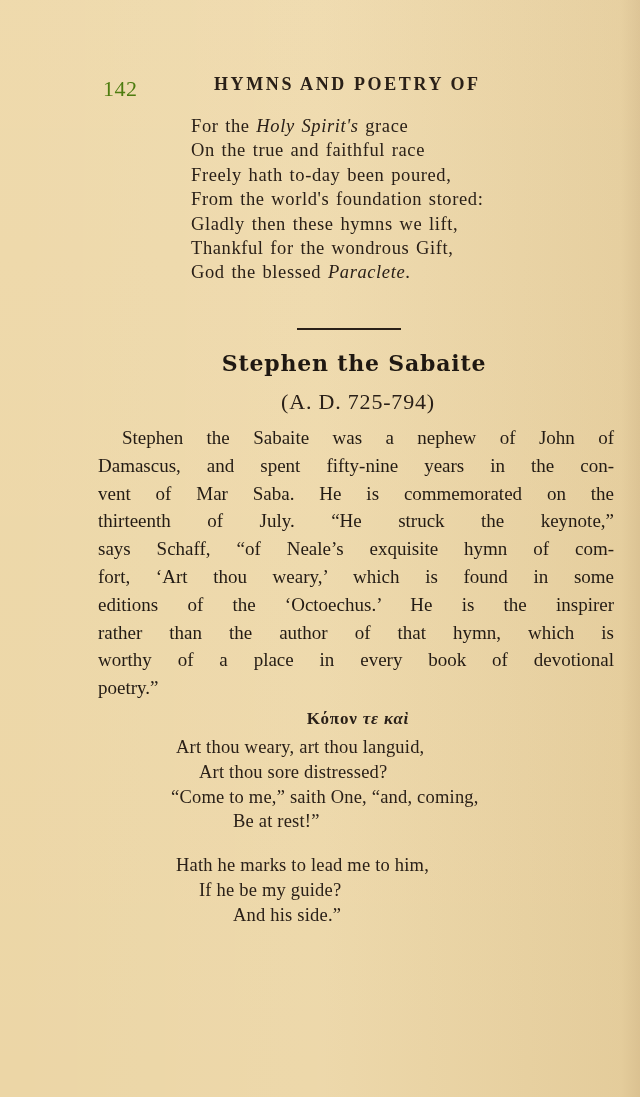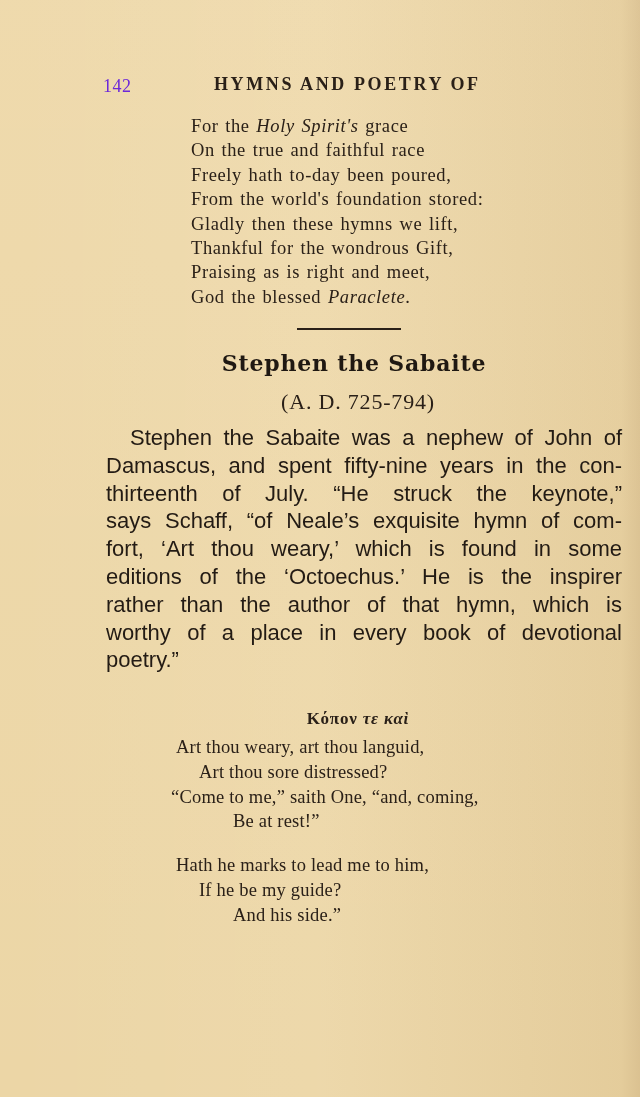--- a/index.html
+++ b/index.html
@@ -15,23 +15,23 @@
         linear-gradient(180deg, rgba(255,240,210,0.15) 0%, rgba(255,240,210,0.0) 100%);
       position: relative;
       overflow: hidden;
       color: #2a2018;
       font-family: "Liberation Serif", "DejaVu Serif", serif;
     }
     .abs { position: absolute; white-space: nowrap; }
 
     .page-number {
       left: 103px; top: 76px;
-      font-size: 18px;
+      font-size: 22px;
       letter-spacing: 0.5px;
-      color: #6d28d9;
+      color: #4d7c0f;
     }
     .running-head {
       left: 214px; top: 74px;
       font-size: 18px;
       font-weight: bold;
       letter-spacing: 2.6px;
       color: #2a2018;
     }
 
     .verse1 {
@@ -61,26 +61,25 @@
     .section-dates {
       left: 0; width: 716px; top: 389px;
       text-align: center;
       font-size: 22px;
       letter-spacing: 0.8px;
     }
 
     .bio {
       left: 98px; top: 424px;
       width: 516px;
-      font-family: Liberation Sans, sans-serif;
-      font-size: 22px;
+      font-family: Liberation Serif, serif;
+      font-size: 19px;
       line-height: 27.8px;
       color: #231b14;
       white-space: normal;
-      margin-left: 8px;
     }
     .bio .line { display: block; white-space: nowrap; text-align: justify; text-align-last: justify; }
     .bio .line.first { padding-left: 24px; }
     .bio .line.last { text-align-last: left; }
 
     .greek-title {
       left: 0; width: 716px; top: 709px;
       text-align: center;
       font-size: 17px;
       font-weight: bold;
@@ -106,32 +105,32 @@
 <div class="abs page-number">142</div>
 <div class="abs running-head">HYMNS AND POETRY OF</div>
 
 <div class="abs verse1">
   <span class="line"><span>For the </span><i>Holy Spirit's</i><span> grace</span></span>
   <span class="line">On the true and faithful race</span>
   <span class="line">Freely hath to-day been poured,</span>
   <span class="line">From the world's foundation stored:</span>
   <span class="line">Gladly then these hymns we lift,</span>
   <span class="line">Thankful for the wondrous Gift,</span>
-  <span class="line">Praising as is right and meet,</span>
   <span class="line"><span>God the blessed </span><i>Paraclete</i><span>.</span></span>
 </div>
 
 <div class="abs rule"></div>
 
 <div class="abs section-title">Stephen the Sabaite</div>
 <div class="abs section-dates">(A. D. 725-794)</div>
 
 <div class="abs bio">
   <span class="line first">Stephen the Sabaite was a nephew of John of</span>
   <span class="line">Damascus, and spent fifty-nine years in the con-</span>
+  <span class="line">vent of Mar Saba.  He is commemorated on the</span>
   <span class="line">thirteenth of July.  “He struck the keynote,”</span>
   <span class="line">says Schaff, “of Neale’s exquisite hymn of com-</span>
   <span class="line">fort, ‘Art thou weary,’ which is found in some</span>
   <span class="line">editions of the ‘Octoechus.’  He is the inspirer</span>
   <span class="line">rather than the author of that hymn, which is</span>
   <span class="line">worthy of a place in every book of devotional</span>
   <span class="line last">poetry.”</span>
 </div>
 
 <div class="abs greek-title"><span>Κόπον</span> <span class="it">τε καὶ</span></div>

